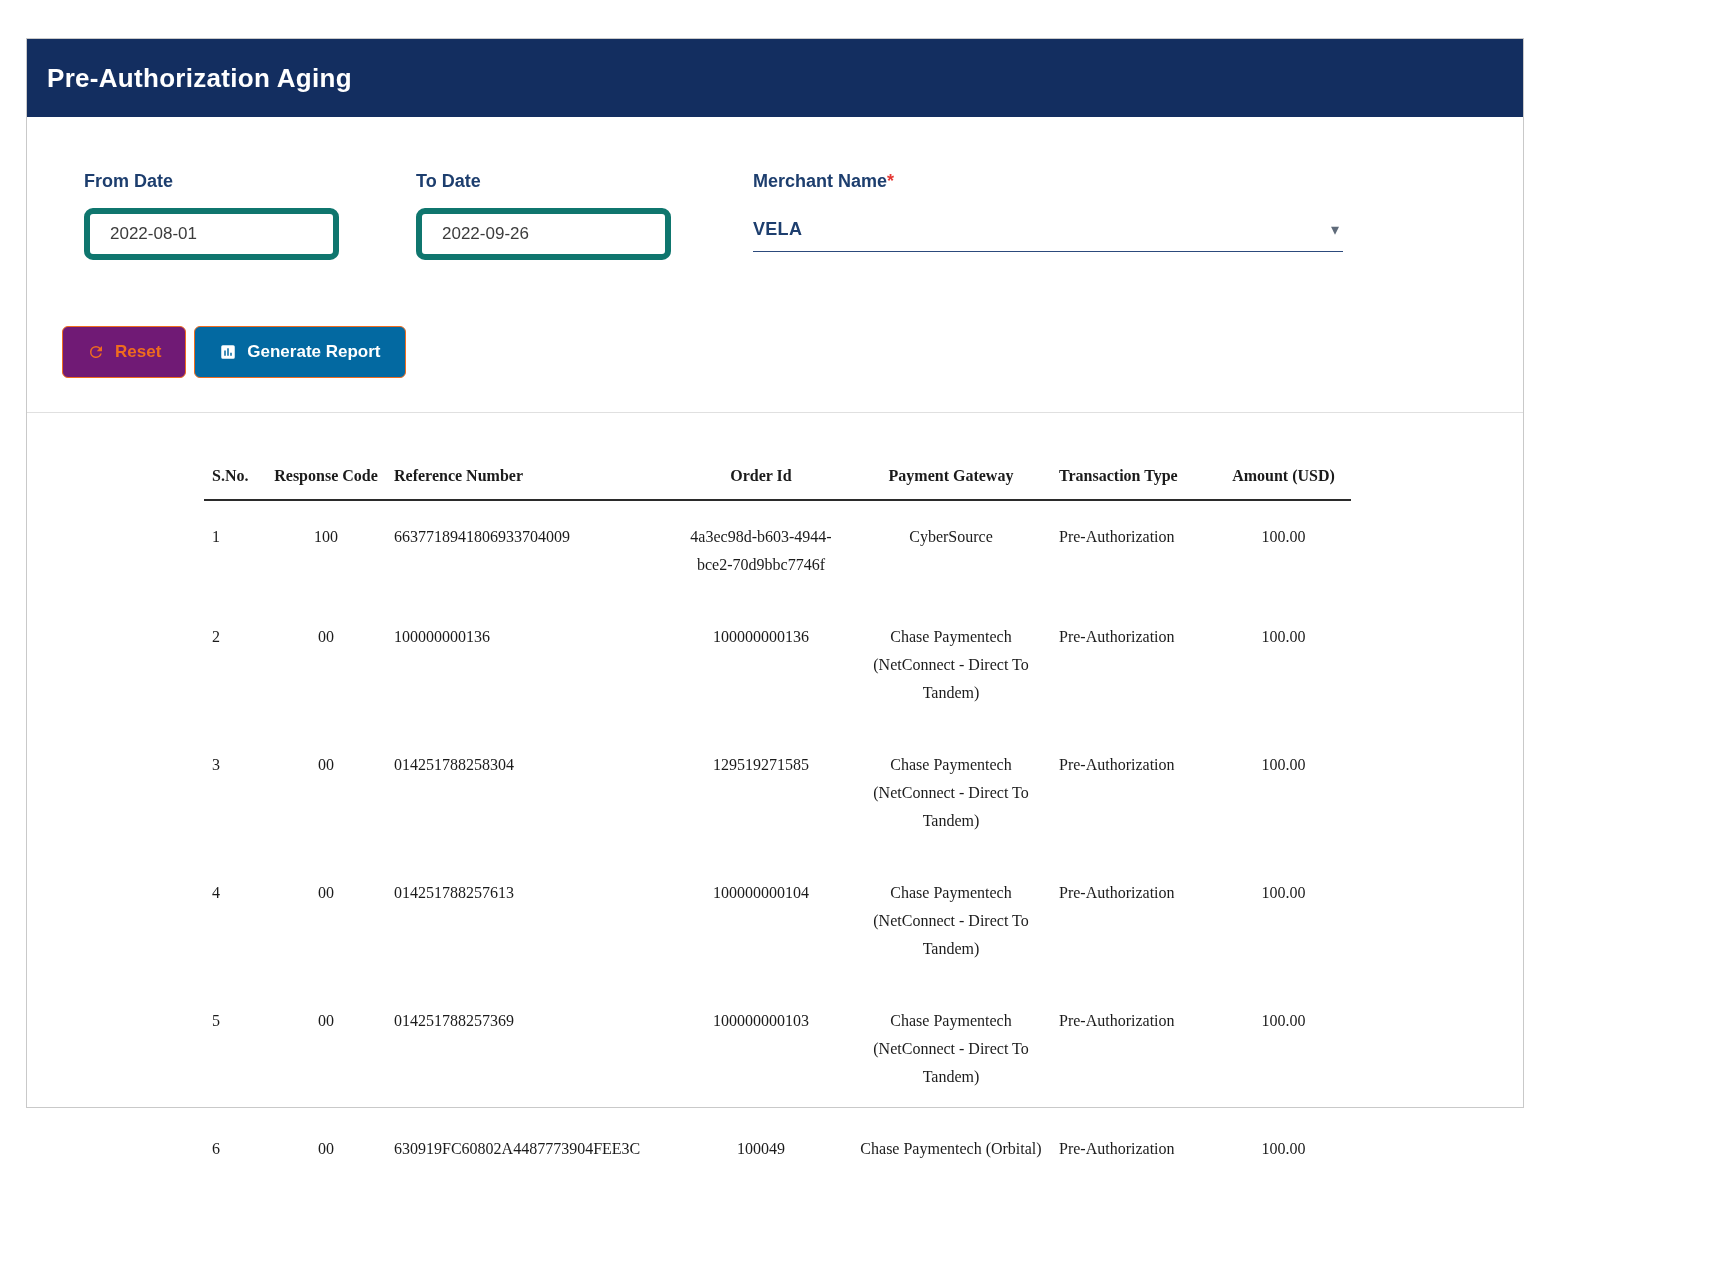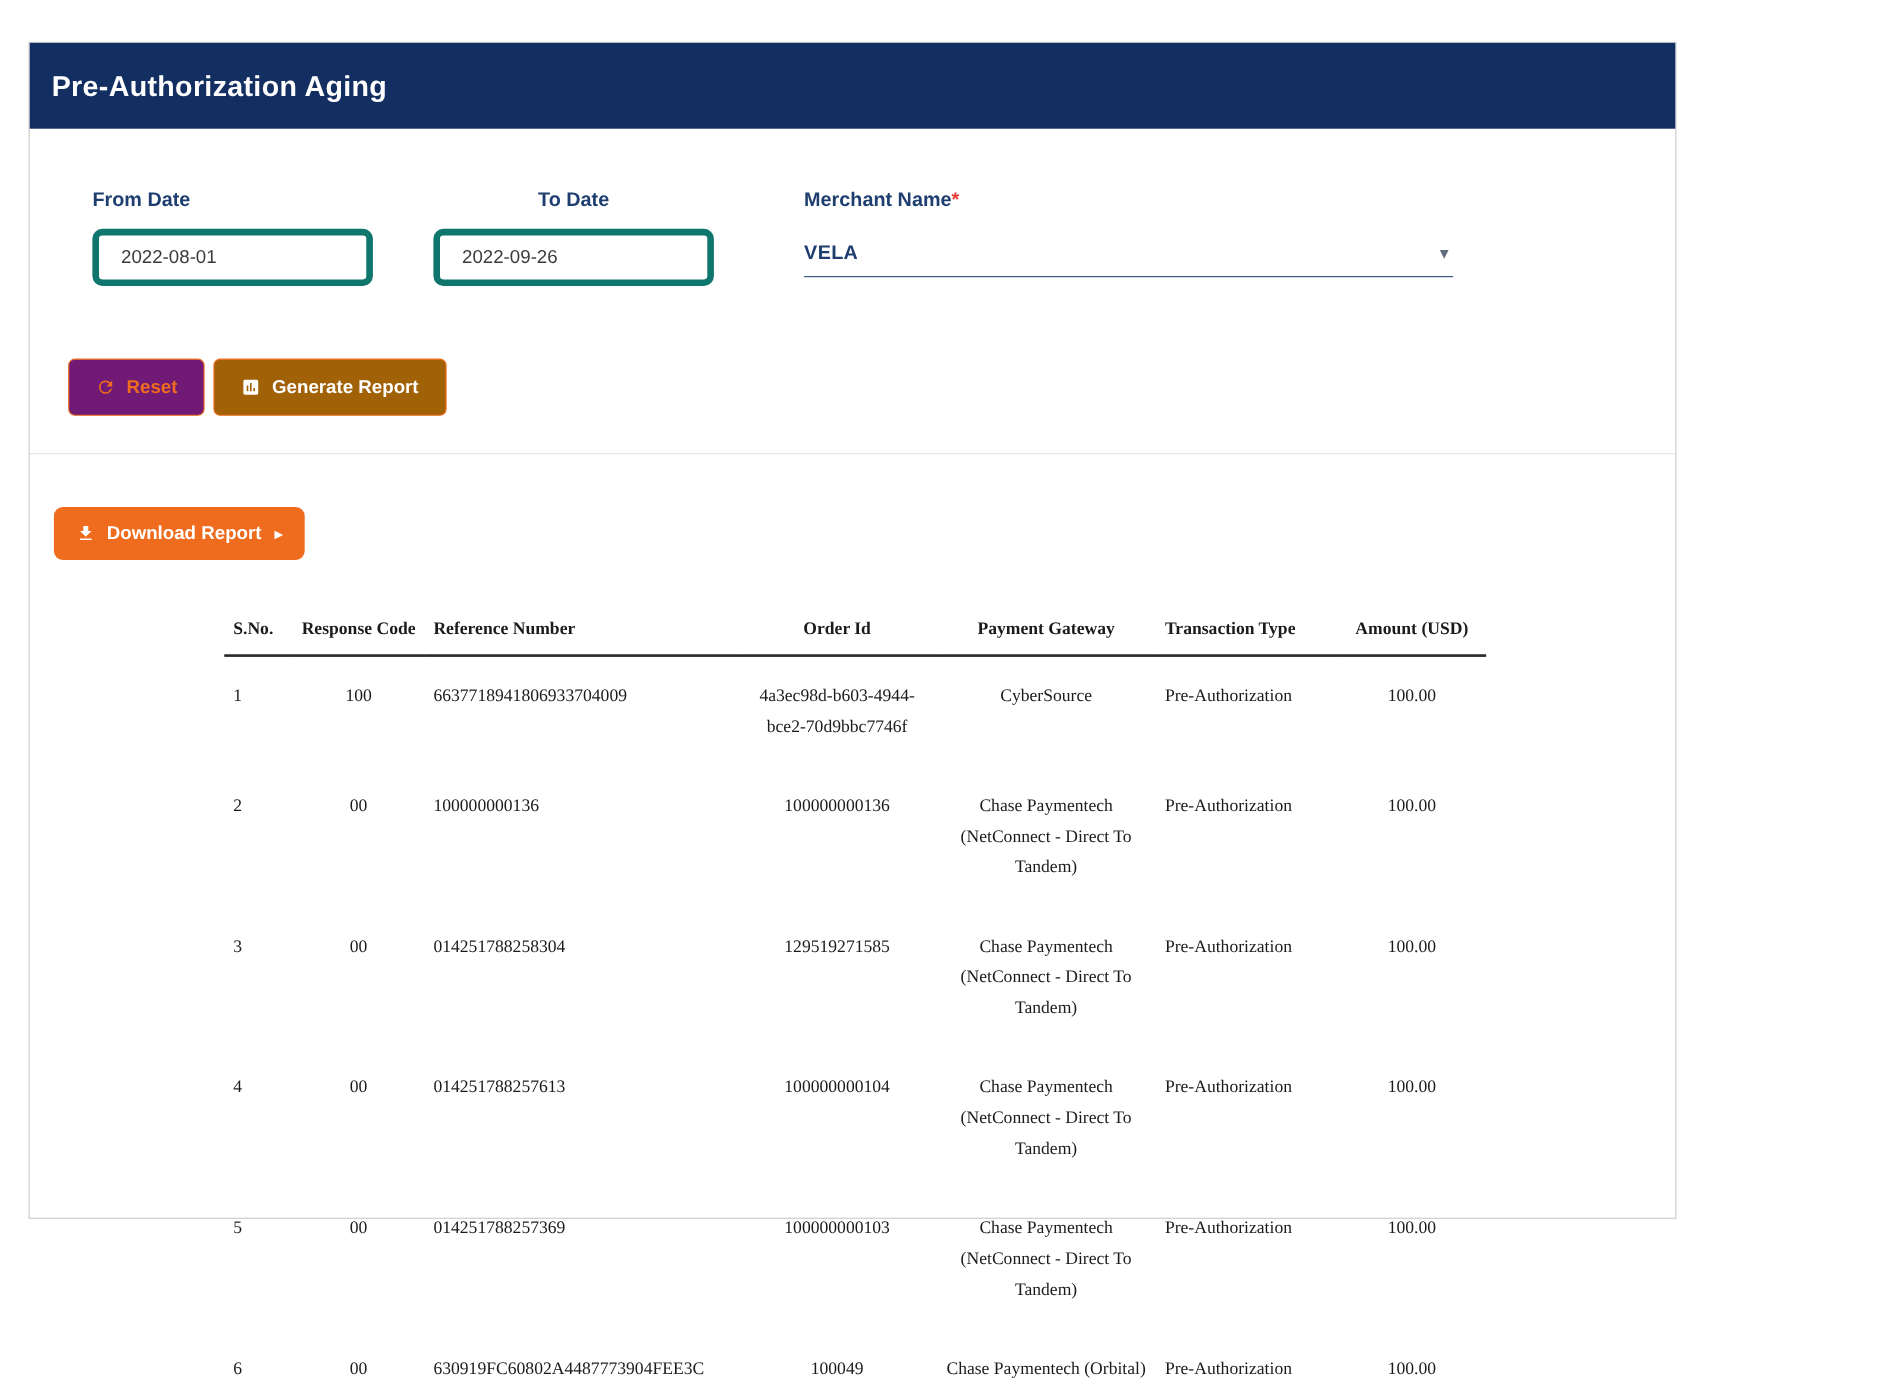--- a/index.html
+++ b/index.html
@@ -45,21 +45,21 @@
     width: 255px; height: 52px;
     border: 6px solid #0f766e;
     border-radius: 9px;
     padding: 16px 20px;
     font-size: 17px;
     color: #3c3c3c;
     font-family: "Liberation Sans", sans-serif;
     outline: none;
     background: #fff;
   }
-  .filter-gap-1 { margin-left: 55px; align-items: center; }
+  .filter-gap-1 { margin-left: 77px; }
   .filter-gap-2 { margin-left: 82px; }
   .merchant-select {
     width: 590px;
     height: 44px;
     display: flex;
     align-items: center;
     justify-content: space-between;
     border-bottom: 1px solid #2c4a7c;
     cursor: pointer;
   }
@@ -90,21 +90,21 @@
     font-family: "Liberation Sans", sans-serif;
     border-radius: 6px;
     cursor: pointer;
   }
   .btn-reset {
     background: #701a75;
     color: #EF6C1E;
     border: 1px solid #EF6C1E;
   }
   .btn-generate {
-    background: #a16207;
+    background: #0369a1;
     color: #ffffff;
     border: 1px solid #EF6C1E;
     margin-left: 8px;
   }
   .btn svg { display: block; }
   .divider {
     margin-top: 34px;
     border-top: 1px solid #e0e0e0;
     height: 0;
   }
@@ -189,31 +189,20 @@
         <svg width="18" height="18" viewBox="0 0 24 24" fill="#ffffff">
           <path d="M19 3H5a2 2 0 0 0-2 2v14a2 2 0 0 0 2 2h14a2 2 0 0 0 2-2V5a2 2 0 0 0-2-2zM9 17H7v-7h2v7zm4 0h-2V7h2v10zm4 0h-2v-4h2v4z"></path>
         </svg>
       </span>
       <span>Generate Report</span>
     </button>
   </div>
 
   <div class="divider"></div>
 
-  <div class="download-row">
-    <button class="btn btn-download">
-      <span>
-        <svg width="18" height="18" viewBox="0 0 24 24" fill="#ffffff">
-          <path d="M19 9h-4V3H9v6H5l7 7 7-7zM5 18v2h14v-2H5z"></path>
-        </svg>
-      </span>
-      <span>Download Report</span>
-      <span class="download-caret">▸</span>
-    </button>
-  </div>
 
   <div class="table-wrap">
     <table class="report">
       <thead>
         <tr>
           <th class="col-sno">S.No.</th>
           <th class="col-code">Response Code</th>
           <th class="col-ref">Reference Number</th>
           <th class="col-order">Order Id</th>
           <th class="col-gateway">Payment Gateway</th>

